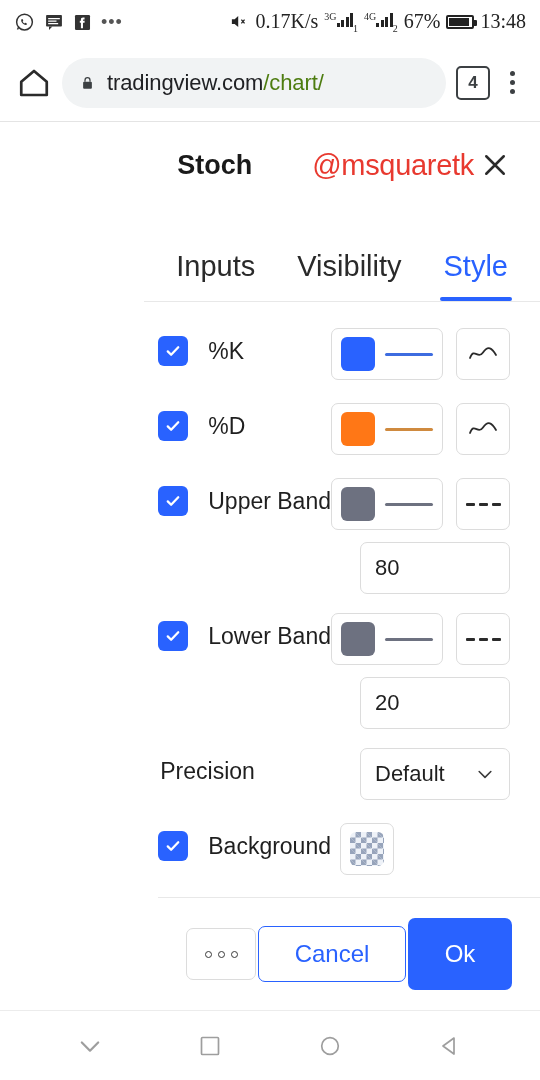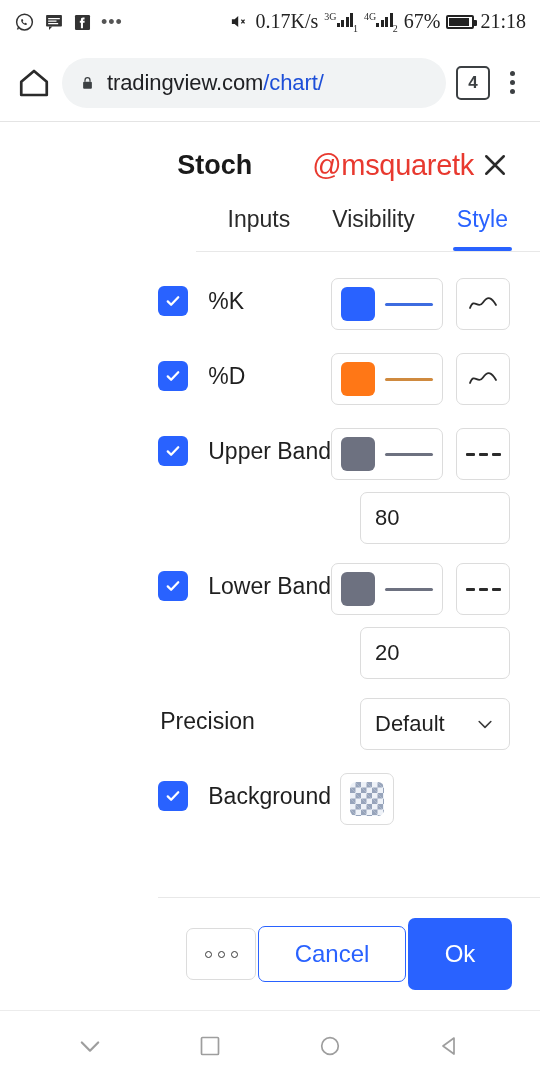--- a/index.html
+++ b/index.html
@@ -40,21 +40,21 @@
     height: 78px; display: flex; align-items: center; gap: 10px;
     padding: 0 16px; border-bottom: 1px solid #e4e4e4; background: #fff;
   }
   .home-icon { width: 36px; height: 36px; flex: none; }
   .omnibox {
     flex: 1; height: 50px; background: #f1f3f4; border-radius: 25px;
     display: flex; align-items: center; gap: 12px; padding: 0 18px; overflow: hidden;
   }
   .lock { width: 15px; height: 18px; flex: none; }
   .url { font-size: 22px; color: #202124; white-space: nowrap; letter-spacing: -0.1px; }
-  .url .path { color: #1d4ed8; }
+  .url .path { color: #4d7c0f; }
   .tabcount {
     width: 34px; height: 34px; flex: none; border: 2.2px solid #3c4043; border-radius: 5px;
     display: flex; align-items: center; justify-content: center;
     font-size: 17px; font-weight: 600; color: #3c4043;
   }
   .kebab { width: 24px; flex: none; display: flex; flex-direction: column;
            align-items: center; gap: 4px; }
   .kebab span { width: 5px; height: 5px; border-radius: 50%; background: #3c4043; }
 
   
@@ -62,22 +62,22 @@
 
   .dlg-header {
     display: flex; align-items: center; padding: 22px 24px 14px 30px; gap: 0;
   }
   .dlg-title { font-size: 27px; font-weight: 700; color: #1a1a1a; }
   .dlg-user { font-size: 29px; color: #e8392f; margin-left: 60px; letter-spacing: -0.3px; }
   .close-btn { margin-left: auto; width: 42px; height: 42px; display: flex;
                align-items: center; justify-content: center; cursor: pointer; }
 
   .tabs { display: flex; gap: 38px; padding: 0 30px; border-bottom: 1px solid #e8e8e8; }
-  .tab { position: relative; font-size: 23px; color: #2a2a2a; padding: 6px 2px 18px;
-         cursor: pointer; }
+  .tab { position: relative; font-size: 29px; color: #2a2a2a; padding: 6px 2px 18px;
+         cursor: pointer; margin-top: 44px; }
   .tab.active { color: #2962ff; }
   .tab.active::after { content: ""; position: absolute; left: -2px; right: -2px; bottom: 0;
                         height: 4px; background: #2962ff; border-radius: 2px; }
 
   .dlg-body { flex: 1; padding: 26px 30px 0 30px; overflow: hidden; }
 
   .row { display: flex; align-items: flex-start; min-height: 56px; margin-bottom: 19px; }
   .row-label-wrap { display: flex; align-items: center; gap: 20px; padding-top: 8px; }
   .checkbox {
     width: 30px; height: 30px; border-radius: 6px; background: #2962ff;
@@ -200,21 +200,21 @@
             <i></i>
             <i></i>
             <i></i>
             <i></i>
           </span><span class="sb-sub">2</span>
       </span>
       <span class="sb-text">67%</span>
       <span class="battery">
           <i></i>
         </span>
-      <span class="sb-text">21:18</span>
+      <span class="sb-text">13:48</span>
     </div>
   </div>
 
   <div class="browserbar">
     <svg class="home-icon" viewBox="0 0 24 24">
       <path d="M3.5 11.2L12 4l8.5 7.2V20h-17z" fill="none" stroke="#2b2b2b" stroke-width="1.8" stroke-linejoin="round"></path>
     </svg>
     <div class="omnibox">
       <svg class="lock" viewBox="0 0 24 24">
         <rect x="5" y="10" width="14" height="11" rx="1.6" fill="#3c4043"></rect>

